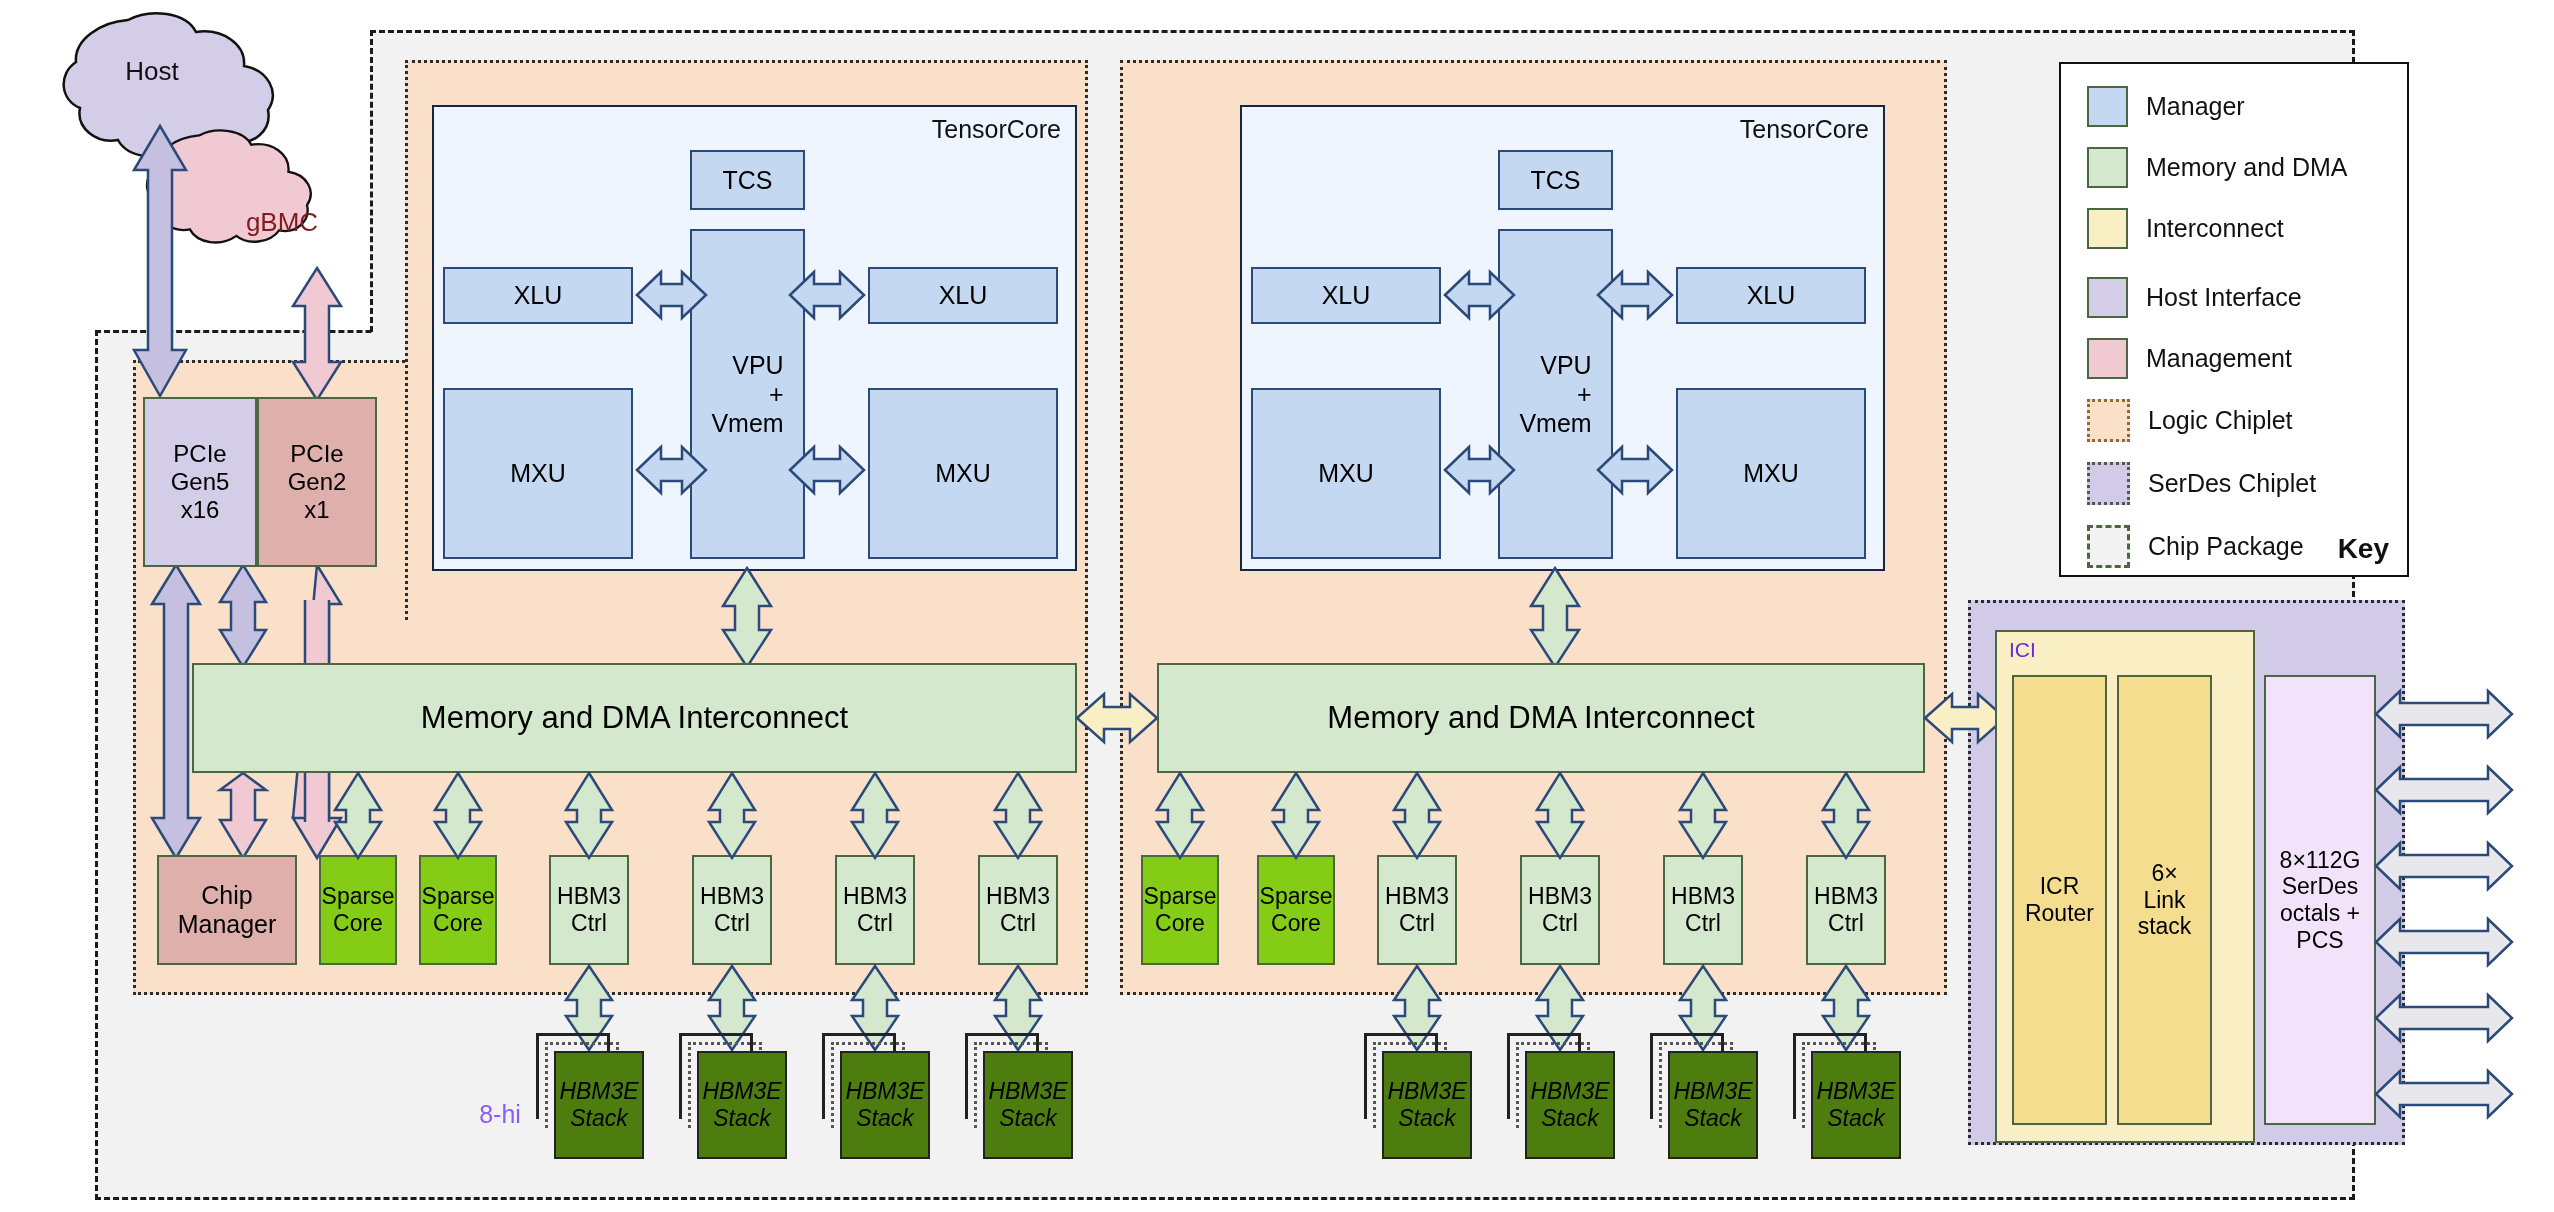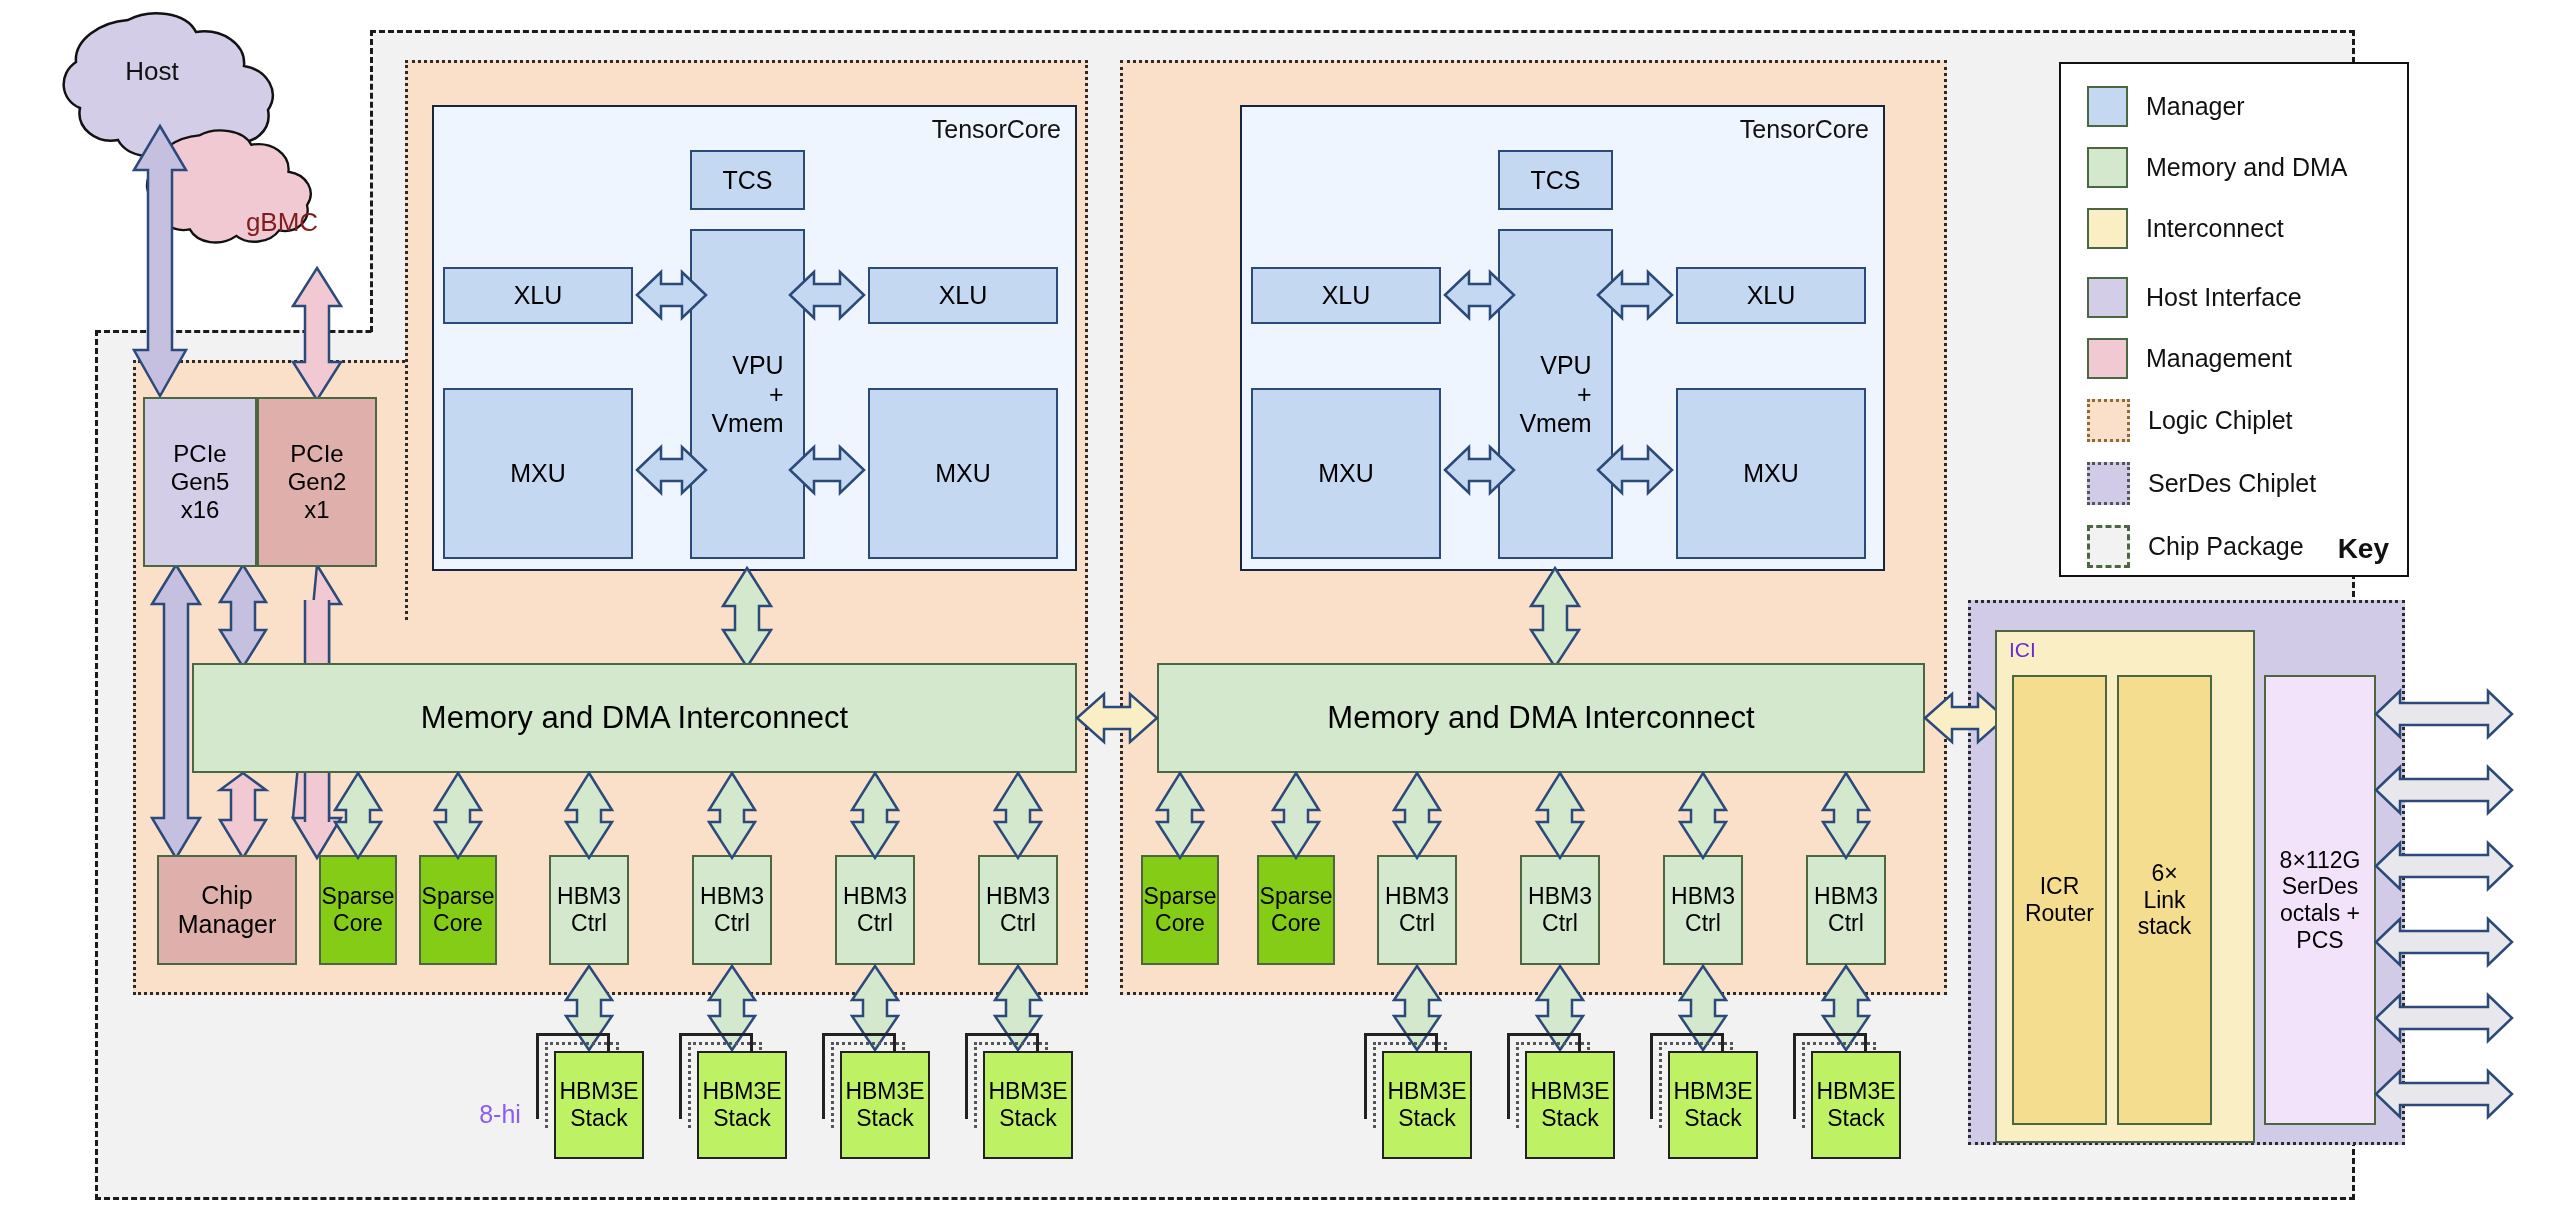--- a/index.html
+++ b/index.html
@@ -24,21 +24,21 @@
   .mgmt{background:#dfb0ab;}
   .serdes-blk{background:#f3e3fa;}
 
   .tensorcore{background:#eef5fe;border:2px solid #16263f;}
   .tc-sub{background:#c5d8f2;border:2px solid #2b4a7a;text-align:right;}
   .tc-label{position:absolute;right:14px;top:8px;font-size:25px;color:#111;}
 
   .icr-inner{background:#f5dd8f;border:2px solid #4a6741;}
   .ici-label{position:absolute;left:12px;top:6px;font-size:21px;color:#6d28d9;}
 
-  .hbm-stack{background:#bef264;border:2px solid #222;}
+  .hbm-stack{background:#4d7c0f;border:2px solid #222;font-style:italic;}
   .hbm-bracket{border-left:3px solid #222;border-top:3px solid #222;border-right:3px solid #222;}
   .hbm-bracket-d{border-left:3px dotted #555;border-top:3px dotted #555;border-right:3px dotted #555;}
 
   
   .key-box{background:#ffffff;border:2px solid #111;}
   .key-row{display:flex;align-items:center;}
   .key-sw{width:37px;height:37px;margin-right:18px;flex:none;}
   .key-lbl{font-size:25px;color:#111;white-space:nowrap;}
   .key-title{position:absolute;right:18px;bottom:10px;font-weight:bold;font-size:28px;color:#111;}
 

